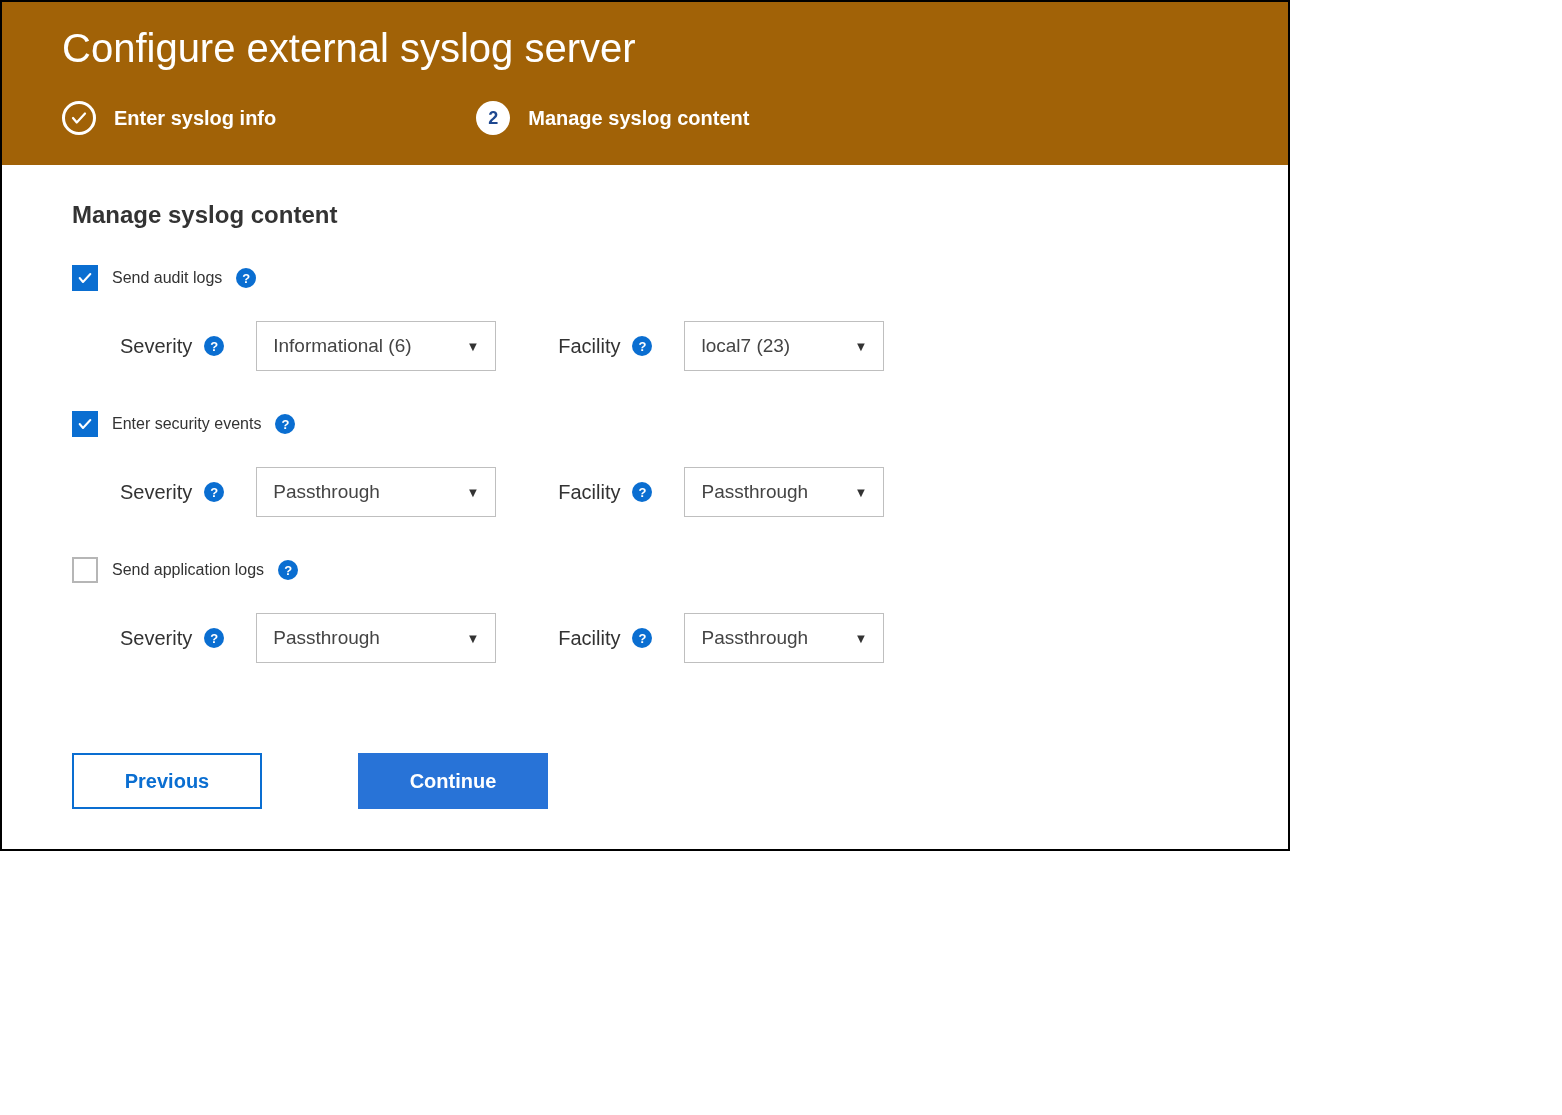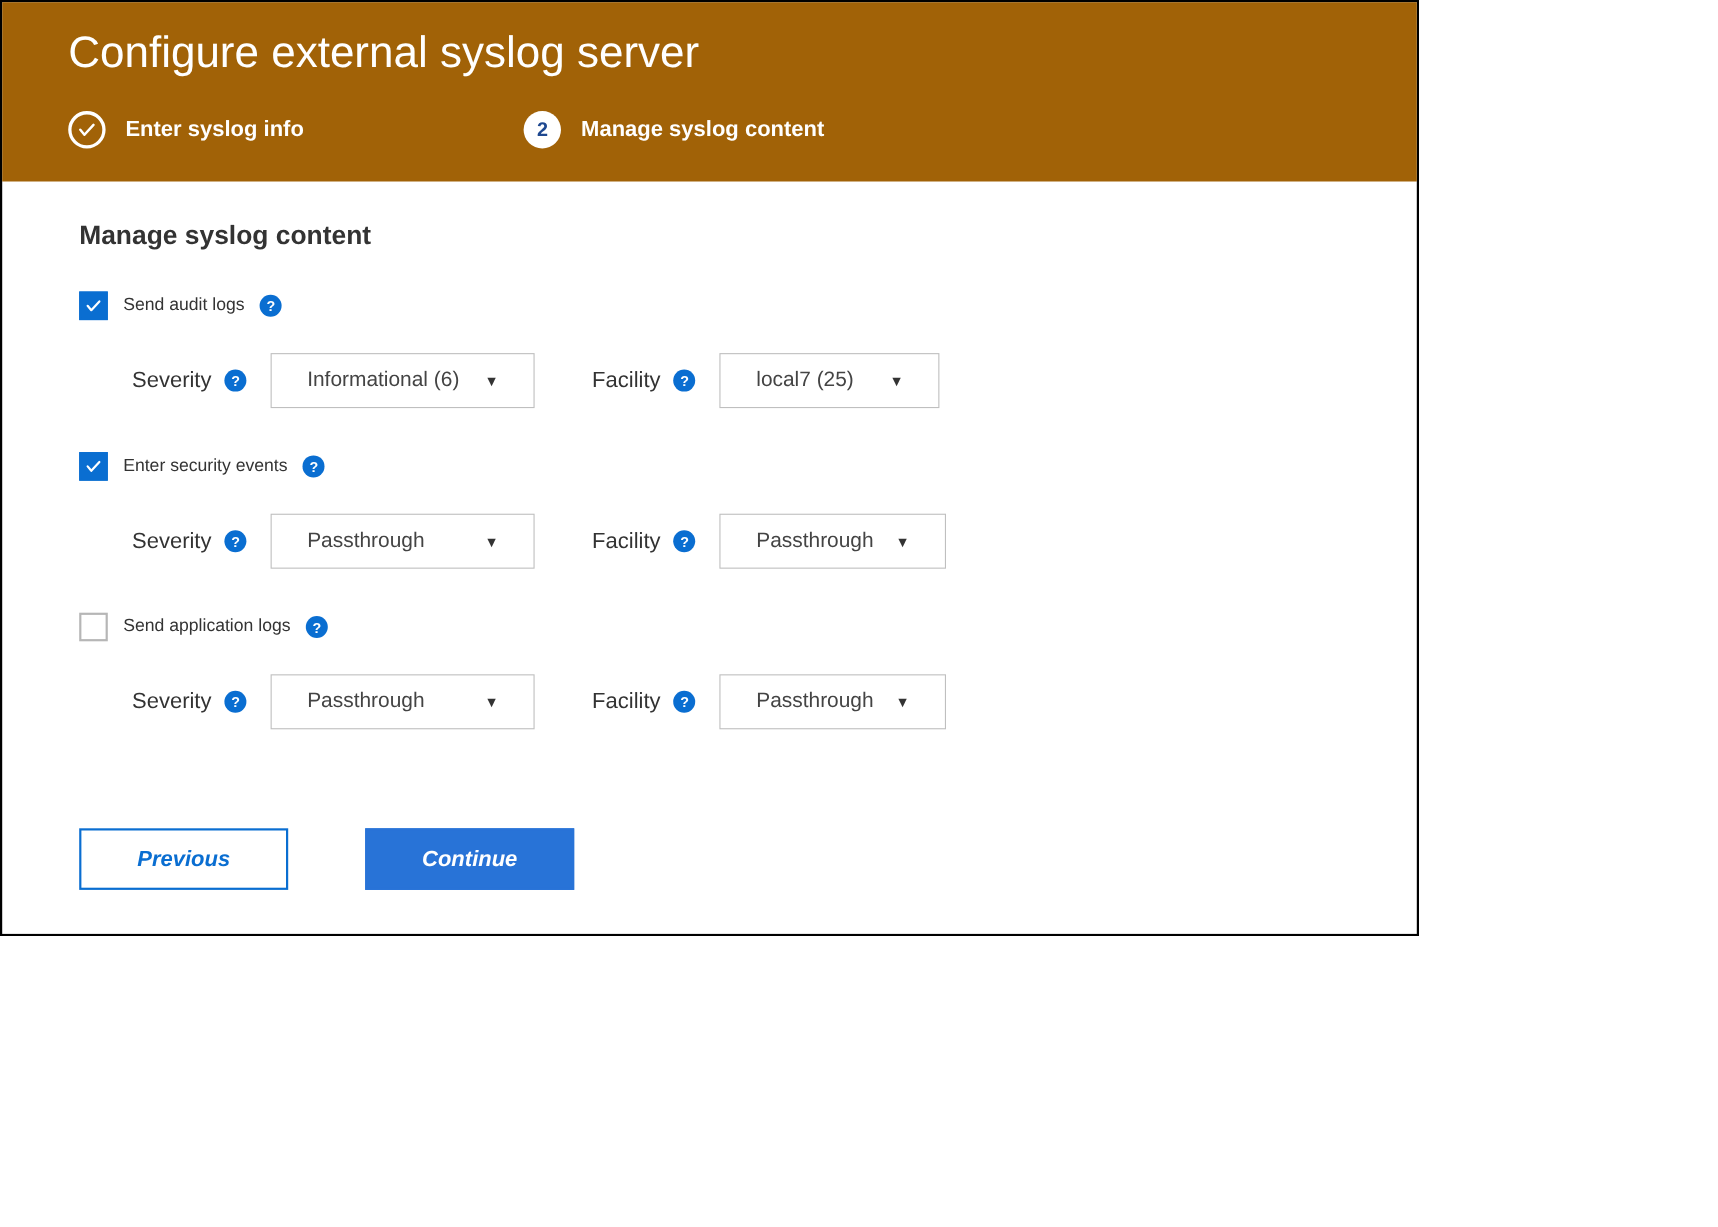--- a/index.html
+++ b/index.html
@@ -101,55 +101,54 @@
     font-size: 13px;
     font-weight: 700;
     display: flex;
     align-items: center;
     justify-content: center;
     flex-shrink: 0;
   }
   .fields-row {
     display: flex;
     align-items: center;
-    gap: 22px;
+    gap: 32px;
     padding-left: 48px;
     margin-bottom: 40px;
   }
   .fld-label {
     font-size: 20px;
     color: #333;
     display: flex;
     align-items: center;
     gap: 12px;
   }
   .select {
     border: 1px solid #bfbfbf;
     background: #fff;
     height: 50px;
     min-width: 240px;
-    padding: 0 32px;
+    padding: 0 16px;
     display: flex;
     align-items: center;
     justify-content: space-between;
     font-size: 19px;
     color: #444;
     gap: 20px;
   }
   .select .caret {
     font-size: 13px;
     color: #333;
   }
   .select.narrow { min-width: 200px; }
   .facility-col { margin-left: 30px; }
   .buttons {
     display: flex;
-    gap: 70px;
+    gap: 96px;
     margin-top: 90px;
-    font-style: italic;
   }
   .btn {
     height: 56px;
     min-width: 190px;
     font-size: 20px;
     font-weight: 600;
     display: flex;
     align-items: center;
     justify-content: center;
     cursor: pointer;
@@ -209,21 +208,21 @@
         </span>
         <div class="select">
           <span>Informational (6)</span>
           <span class="caret">▼</span>
         </div>
         <span class="fld-label facility-col">
           <span>Facility</span>
           <span class="help-icon">?</span>
         </span>
         <div class="select narrow">
-          <span>local7 (25)</span>
+          <span>local7 (23)</span>
           <span class="caret">▼</span>
         </div>
       </div>
     </div>
 
     <div class="group">
       <div class="chk-row">
         <span class="checkbox checked">
           <svg width="16" height="16" viewBox="0 0 24 24" fill="none" stroke-width="3" stroke-linecap="round" stroke-linejoin="round">
               <polyline points="4 12 9 18 20 6"></polyline>

